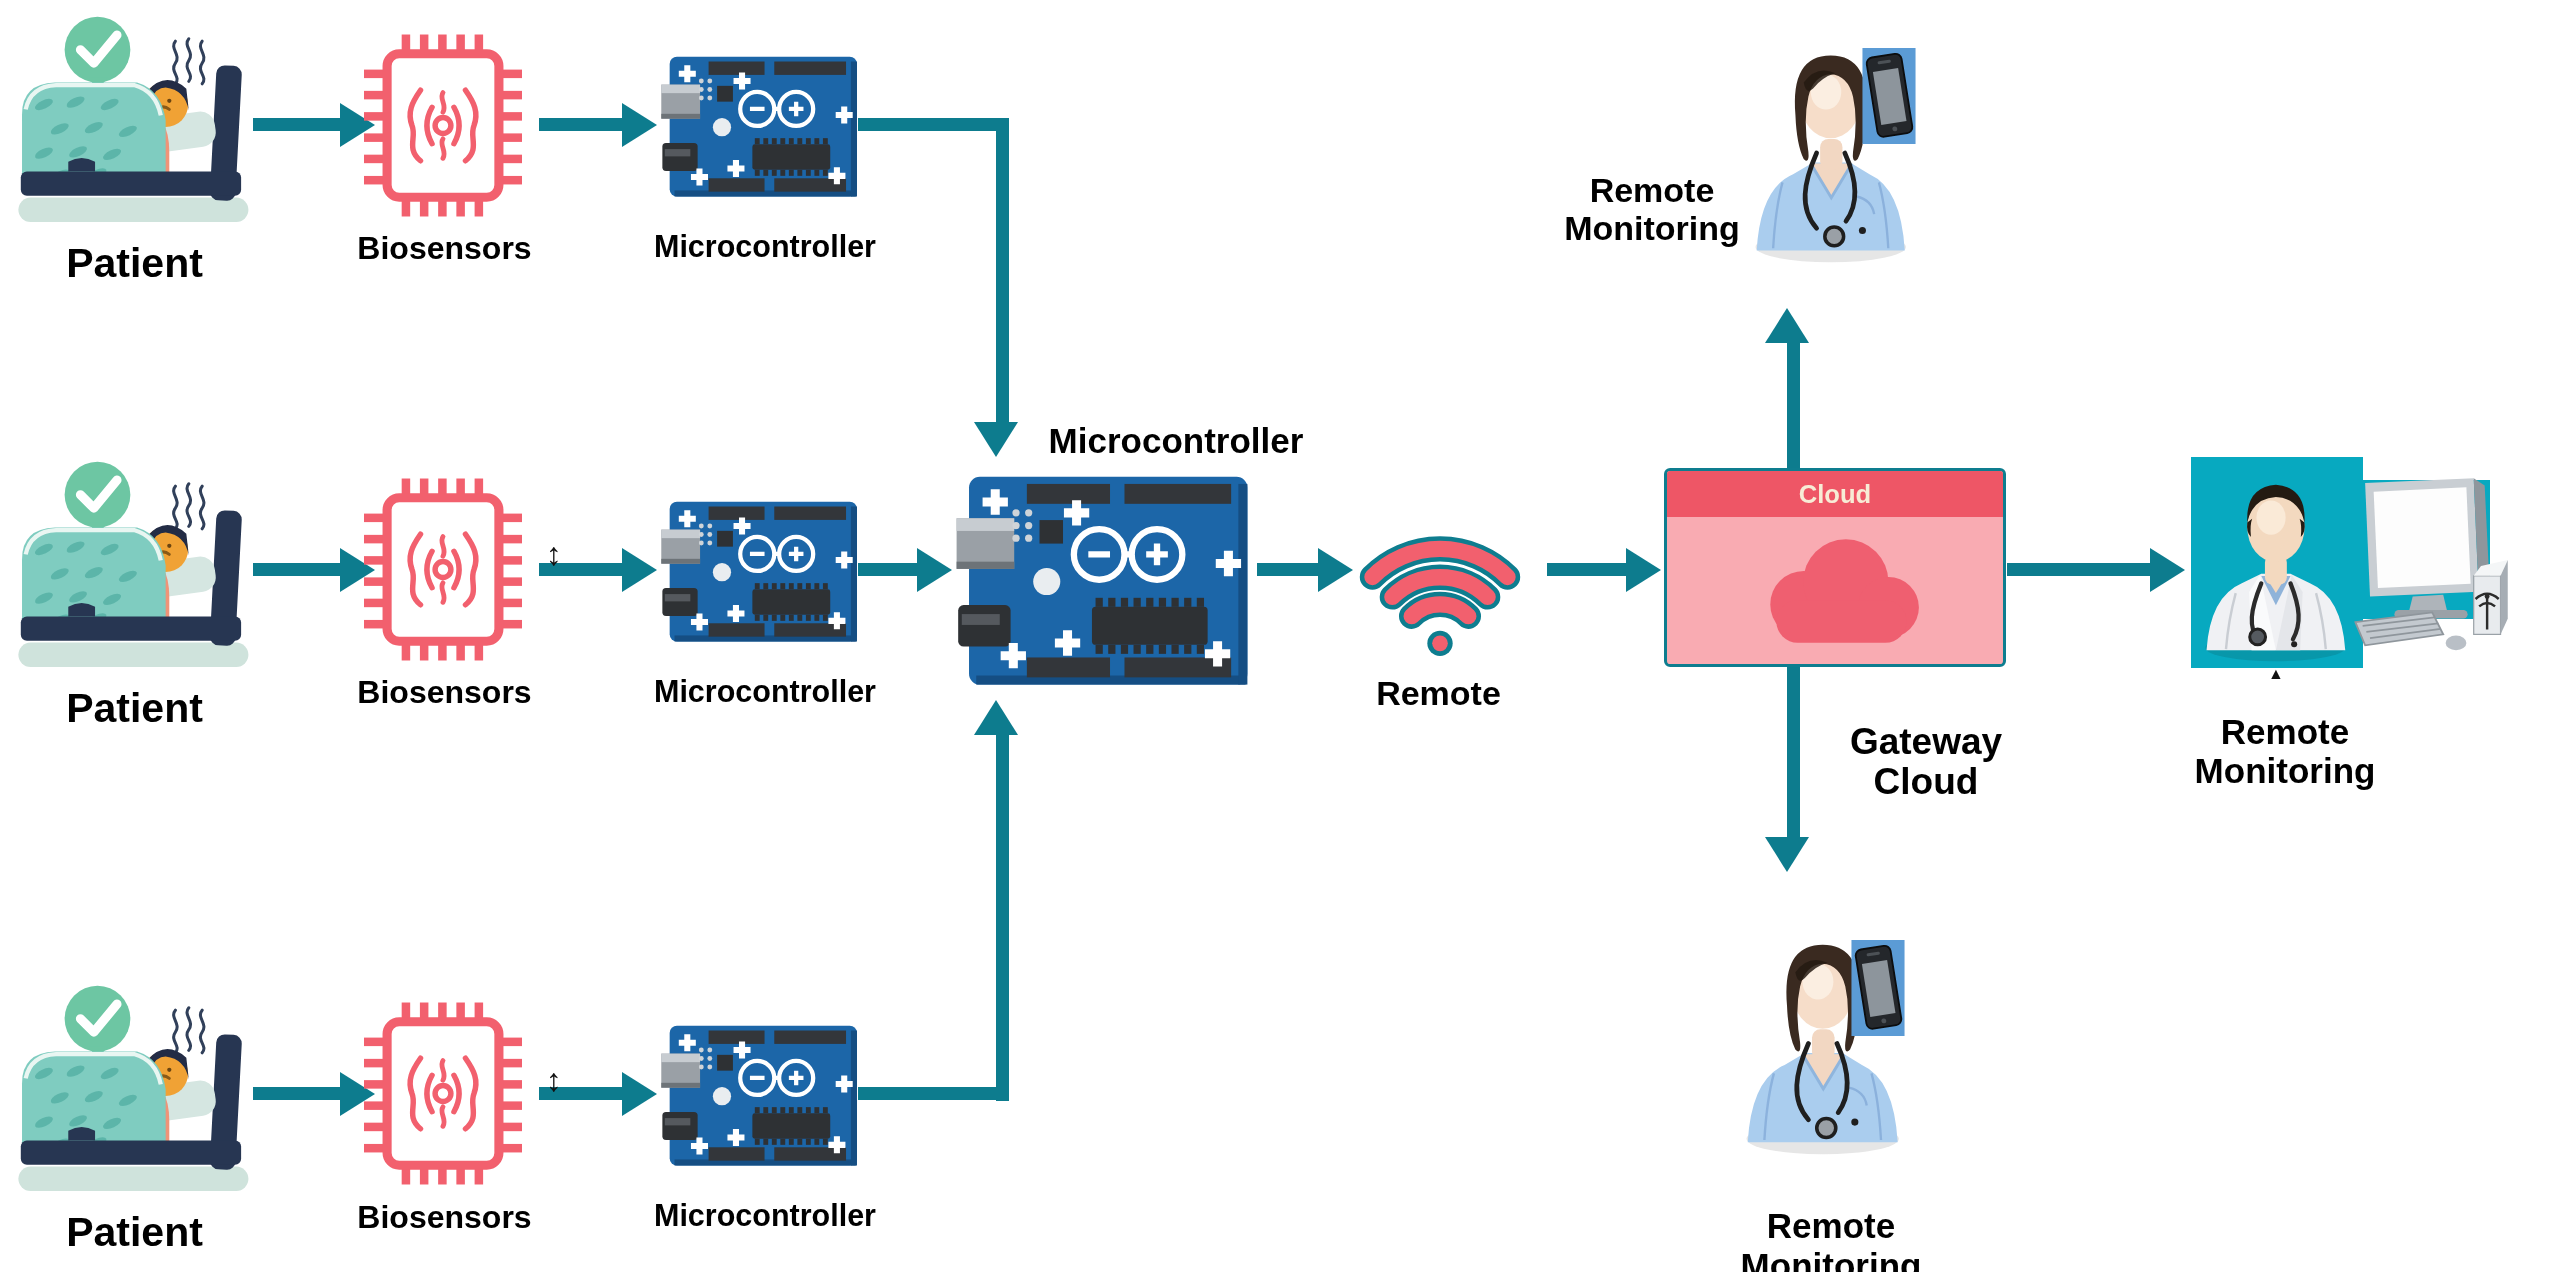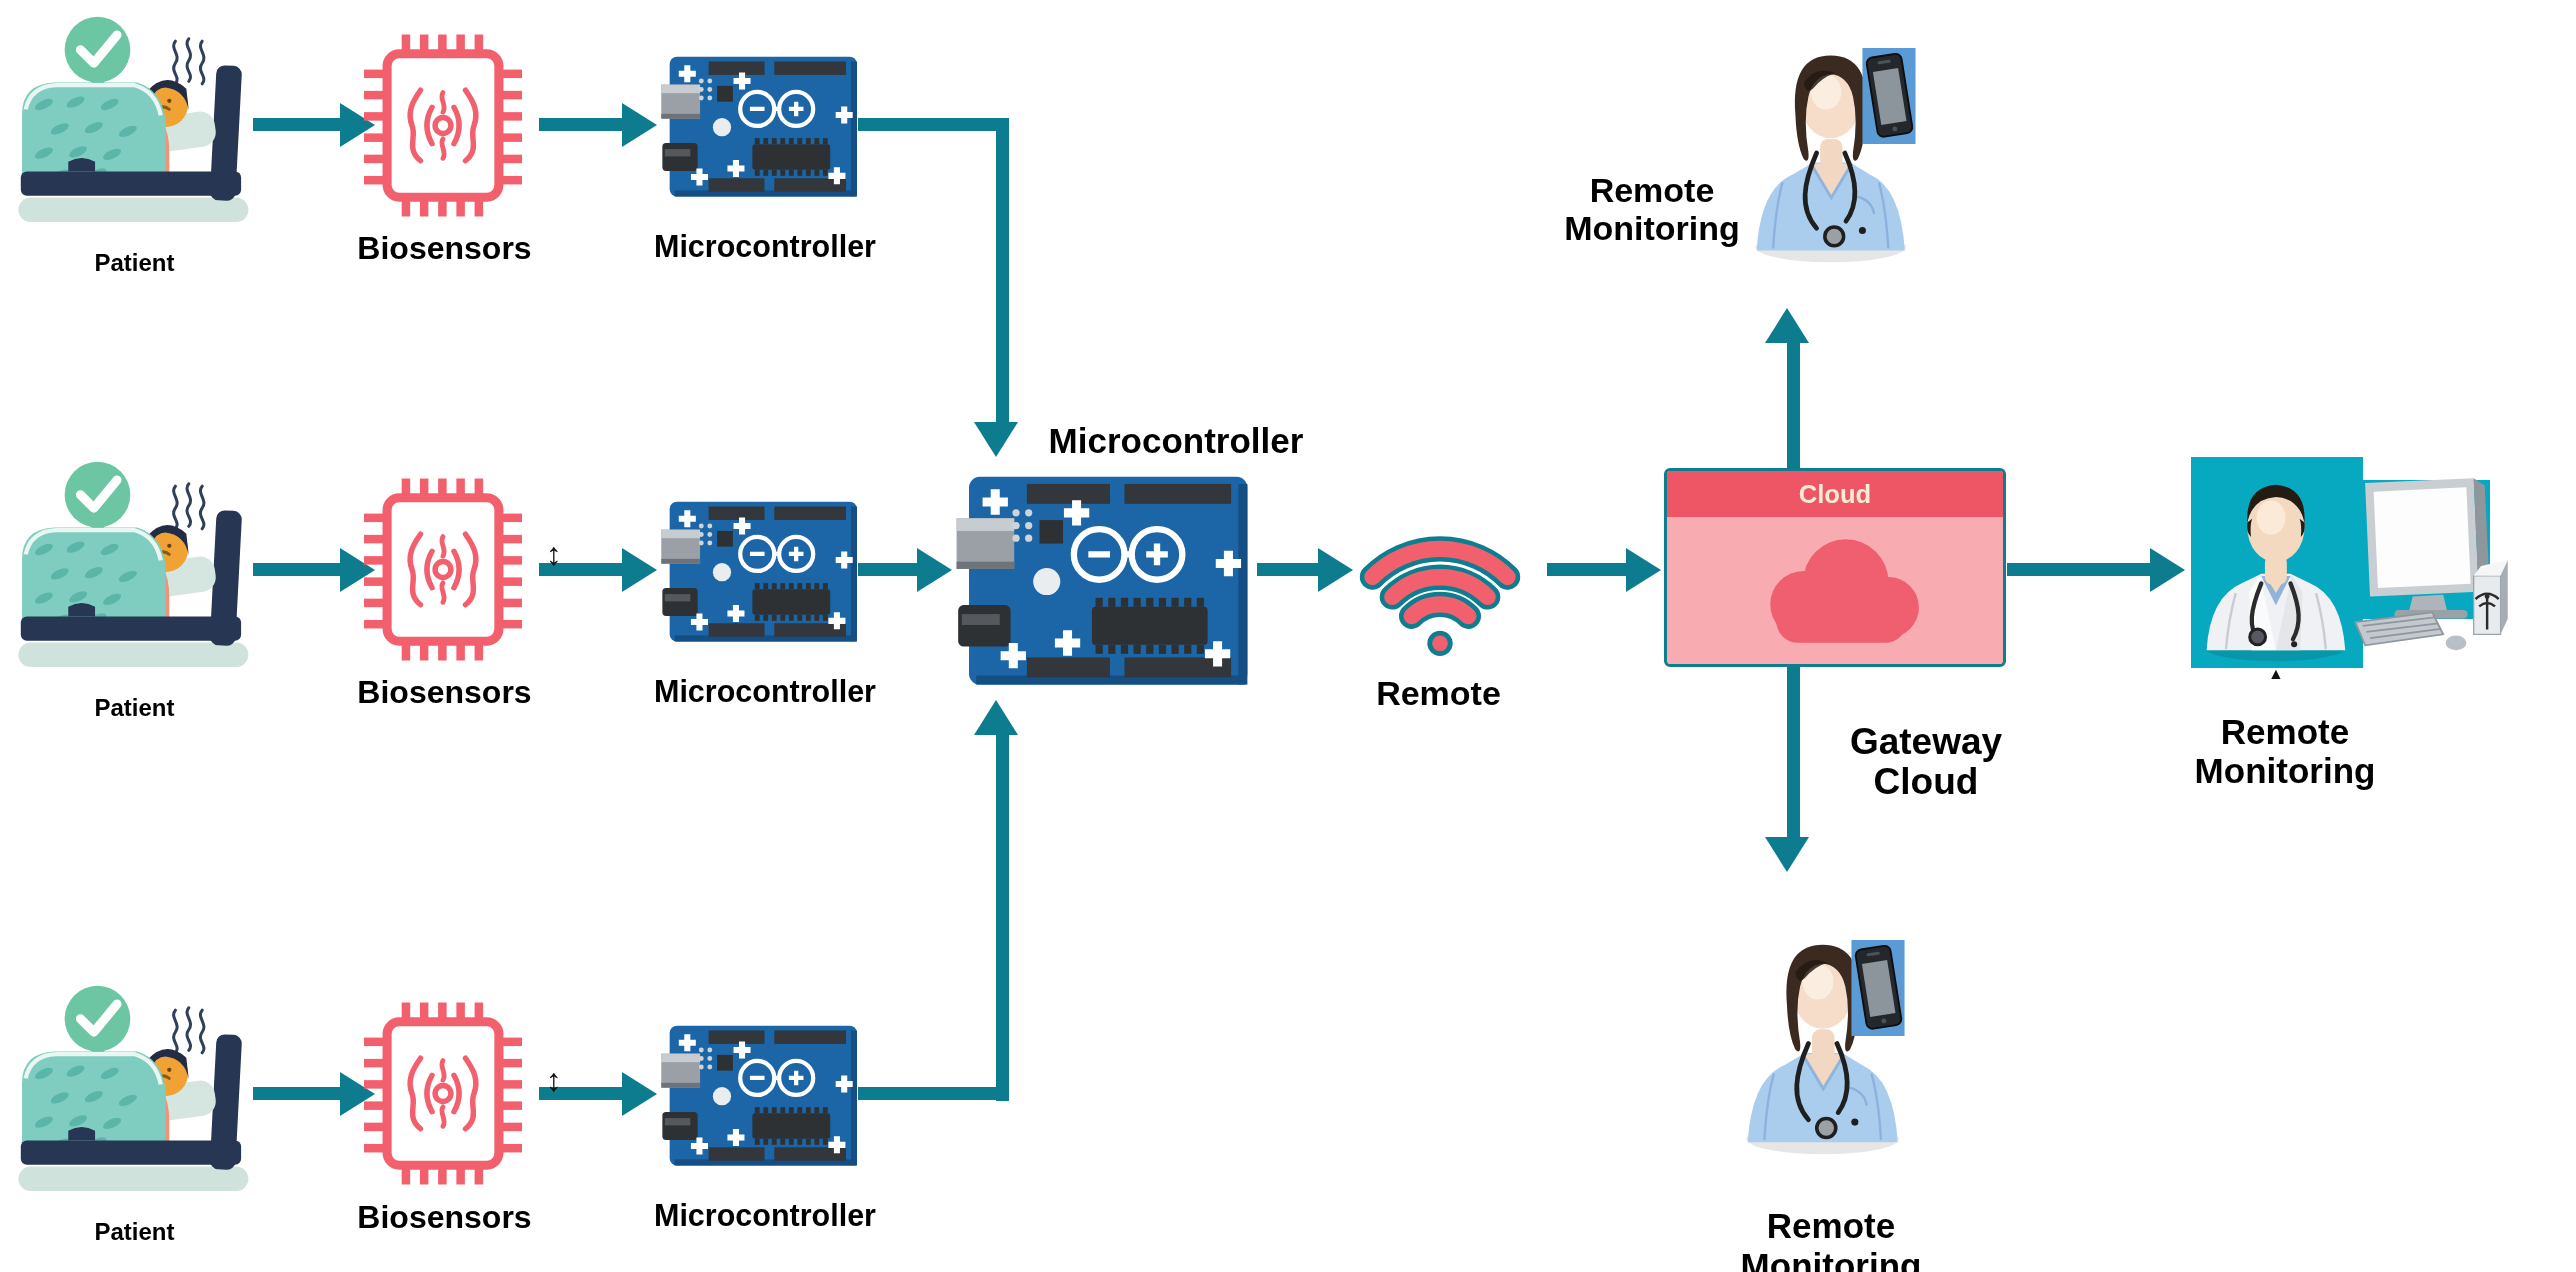--- a/index.html
+++ b/index.html
@@ -7,21 +7,21 @@
     position:relative;width:2576px;height:1272px;background:#ffffff;overflow:hidden;
     font-family:"Liberation Sans", sans-serif;
   }
   .icon{position:absolute;display:block;}
   .shaft-h{position:absolute;height:13.4px;background:#0d7c8e;}
   .shaft-v{position:absolute;width:13.4px;background:#0d7c8e;}
   .ah{position:absolute;width:0;height:0;}
   .ah.r{border-top:22px solid transparent;border-bottom:22px solid transparent;border-left:35px solid #0d7c8e;}
   .ah.d{border-left:22px solid transparent;border-right:22px solid transparent;border-top:35px solid #0d7c8e;}
   .ah.u{border-left:22px solid transparent;border-right:22px solid transparent;border-bottom:35px solid #0d7c8e;}
-  .lbl{position:absolute;font-weight:bold;color:#000;text-align:center;font-size:24px;line-height:38px;white-space:nowrap;}
+  .lbl{position:absolute;font-weight:bold;color:#000;text-align:center;font-size:41px;line-height:38px;white-space:nowrap;}
   .lbl.two{white-space:normal;margin-top:27px;}
   .cloud-box{
     position:absolute;left:1664px;top:468px;width:342px;height:199px;
     border:3px solid #0e7d8f;border-radius:6.1px;background:#f9abb2;box-sizing:border-box;overflow:hidden;
   }
   .cloud-head{height:46px;background:#ee5666;color:#f7ecd6;font-weight:bold;font-size:25.6px;line-height:46px;text-align:center;}
   .teal-panel{position:absolute;background:#07a9c0;}
   .glyph{position:absolute;color:#111;font-weight:bold;}
 </style>
 </head>

